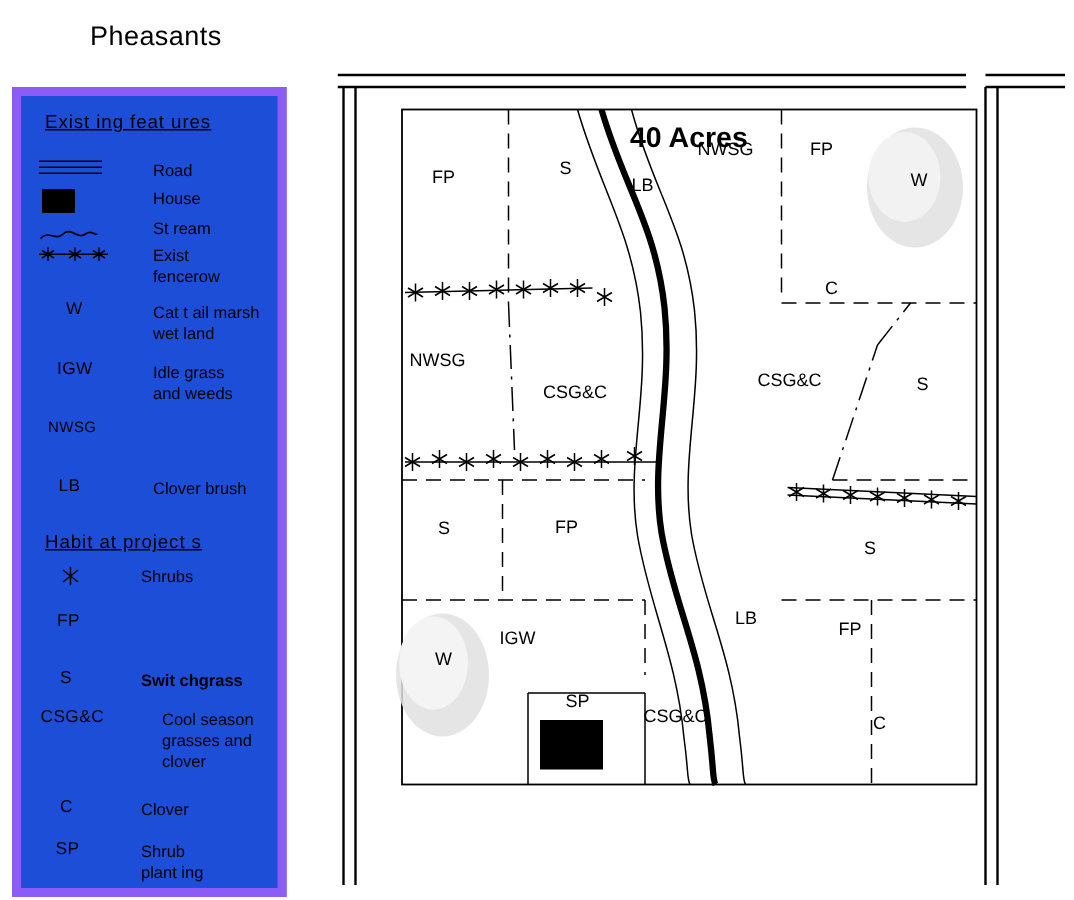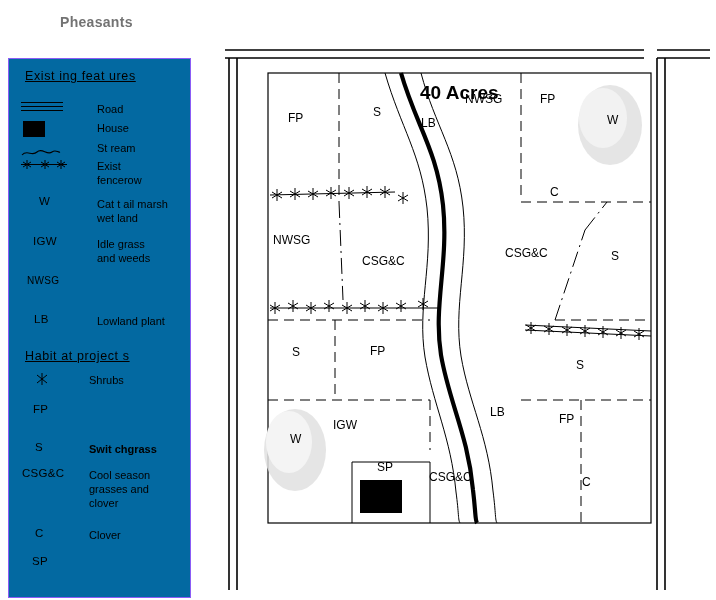--- a/index.html
+++ b/index.html
@@ -17,34 +17,34 @@
   #root {
     position: relative;
     width: 716px;
     height: 600px;
   }
   
   .page-title {
     position: absolute;
     left: 60px;
     top: 14px;
-    font-size: 14px;
-    font-weight: bold;
-    color: #737373;
+    font-size: 18px;
+    font-weight: normal;
+    color: #000000;
     letter-spacing: 0.3px;
   }
   
   .legend-panel {
     position: absolute;
     left: 8px;
     top: 58px;
     width: 183px;
     height: 540px;
-    border: 1px solid #8b5cf6;
-    background: #0369a1;
+    border: 6px solid #8b5cf6;
+    background: #1d4ed8;
     box-sizing: border-box;
   }
   .legend-heading {
     position: absolute;
     font-size: 12.5px;
     color: #000;
     text-decoration: underline;
     letter-spacing: 0.6px;
   }
   .legend-text {
@@ -178,47 +178,49 @@
     <div class="legend-text" style="left:88px; top:138px; white-space:pre-line;">Cat t ail marsh
 wet land</div>
 
     <div class="sym-label" style="left:24px; top:176px;">IGW</div>
     <div class="legend-text" style="left:88px; top:178px; white-space:pre-line;">Idle grass
 and weeds</div>
 
     <div class="sym-label small-caps" style="left:18px; top:216px;">NWSG</div>
 
     <div class="sym-label" style="left:25px; top:254px;">LB</div>
-    <div class="legend-text" style="left:88px; top:255px;">Lowland plant</div>
+    <div class="legend-text" style="left:88px; top:255px;">Clover brush</div>
 
     <div class="legend-heading" style="left:16px; top:290px;">Habit at project s</div>
 
     <div class="sym-label" style="left:26px; top:313px;">
       <svg width="14" height="14" viewBox="0 0 14 14">
         <g stroke="#000" stroke-width="1" fill="none">
           <path d="M7 1 L7 13 M2 3 L12 11 M2 11 L12 3"></path>
         </g>
       </svg>
     </div>
     <div class="legend-text" style="left:80px; top:314px;">Shrubs</div>
 
     <div class="sym-label" style="left:24px; top:344px;">FP</div>
 
     <div class="sym-label" style="left:26px; top:382px;">S</div>
     <div class="legend-text" style="left:80px; top:383px;font-weight:bold;">Swit chgrass</div>
 
     <div class="sym-label" style="left:13px; top:408px;">CSG&amp;C</div>
-    <div class="legend-text" style="left:80px; top:409px; white-space:pre-line;">Cool season
+    <div class="legend-text" style="left:94px; top:409px; white-space:pre-line;">Cool season
 grasses and
 clover</div>
 
     <div class="sym-label" style="left:26px; top:468px;">C</div>
     <div class="legend-text" style="left:80px; top:469px;">Clover</div>
 
     <div class="sym-label" style="left:23px; top:496px;">SP</div>
+    <div class="legend-text" style="left:80px; top:497px; white-space:pre-line;">Shrub
+plant ing</div>
 
   </div>
 
   <div class="map-wrap">
 
     <div class="map-title">40 Acres</div>
 
     <svg class="map-svg" width="485" height="560" viewBox="0 0 485 560">
 
       <g stroke="#000" fill="none">

